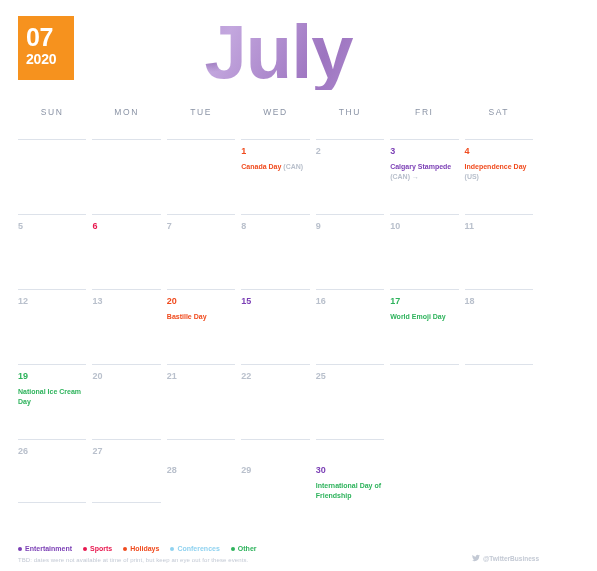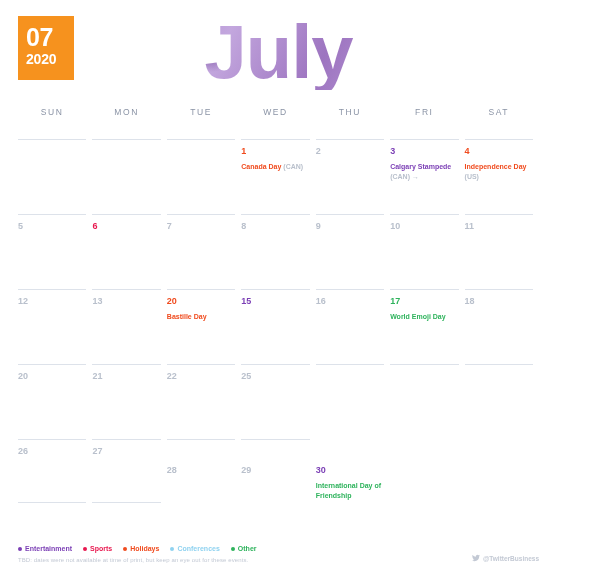--- a/index.html
+++ b/index.html
@@ -288,20 +288,26 @@
           <div class="events">
             <div class="event c-other"><span>World Emoji Day</span></div>
           </div>
         </div>
         <div class="day-cell">
           <div class="day-num">18</div>
         </div>
       </div>
       <div class="week">
         <div class="day-cell">
+          <div class="day-num c-other">19</div>
+          <div class="events">
+            <div class="event c-other"><span>National Ice Cream Day</span></div>
+          </div>
+        </div>
+        <div class="day-cell">
           <div class="day-num">20</div>
         </div>
         <div class="day-cell">
           <div class="day-num">21</div>
         </div>
         <div class="day-cell">
           <div class="day-num">22</div>
         </div>
         <div class="day-cell">
           <div class="day-num">25</div>

